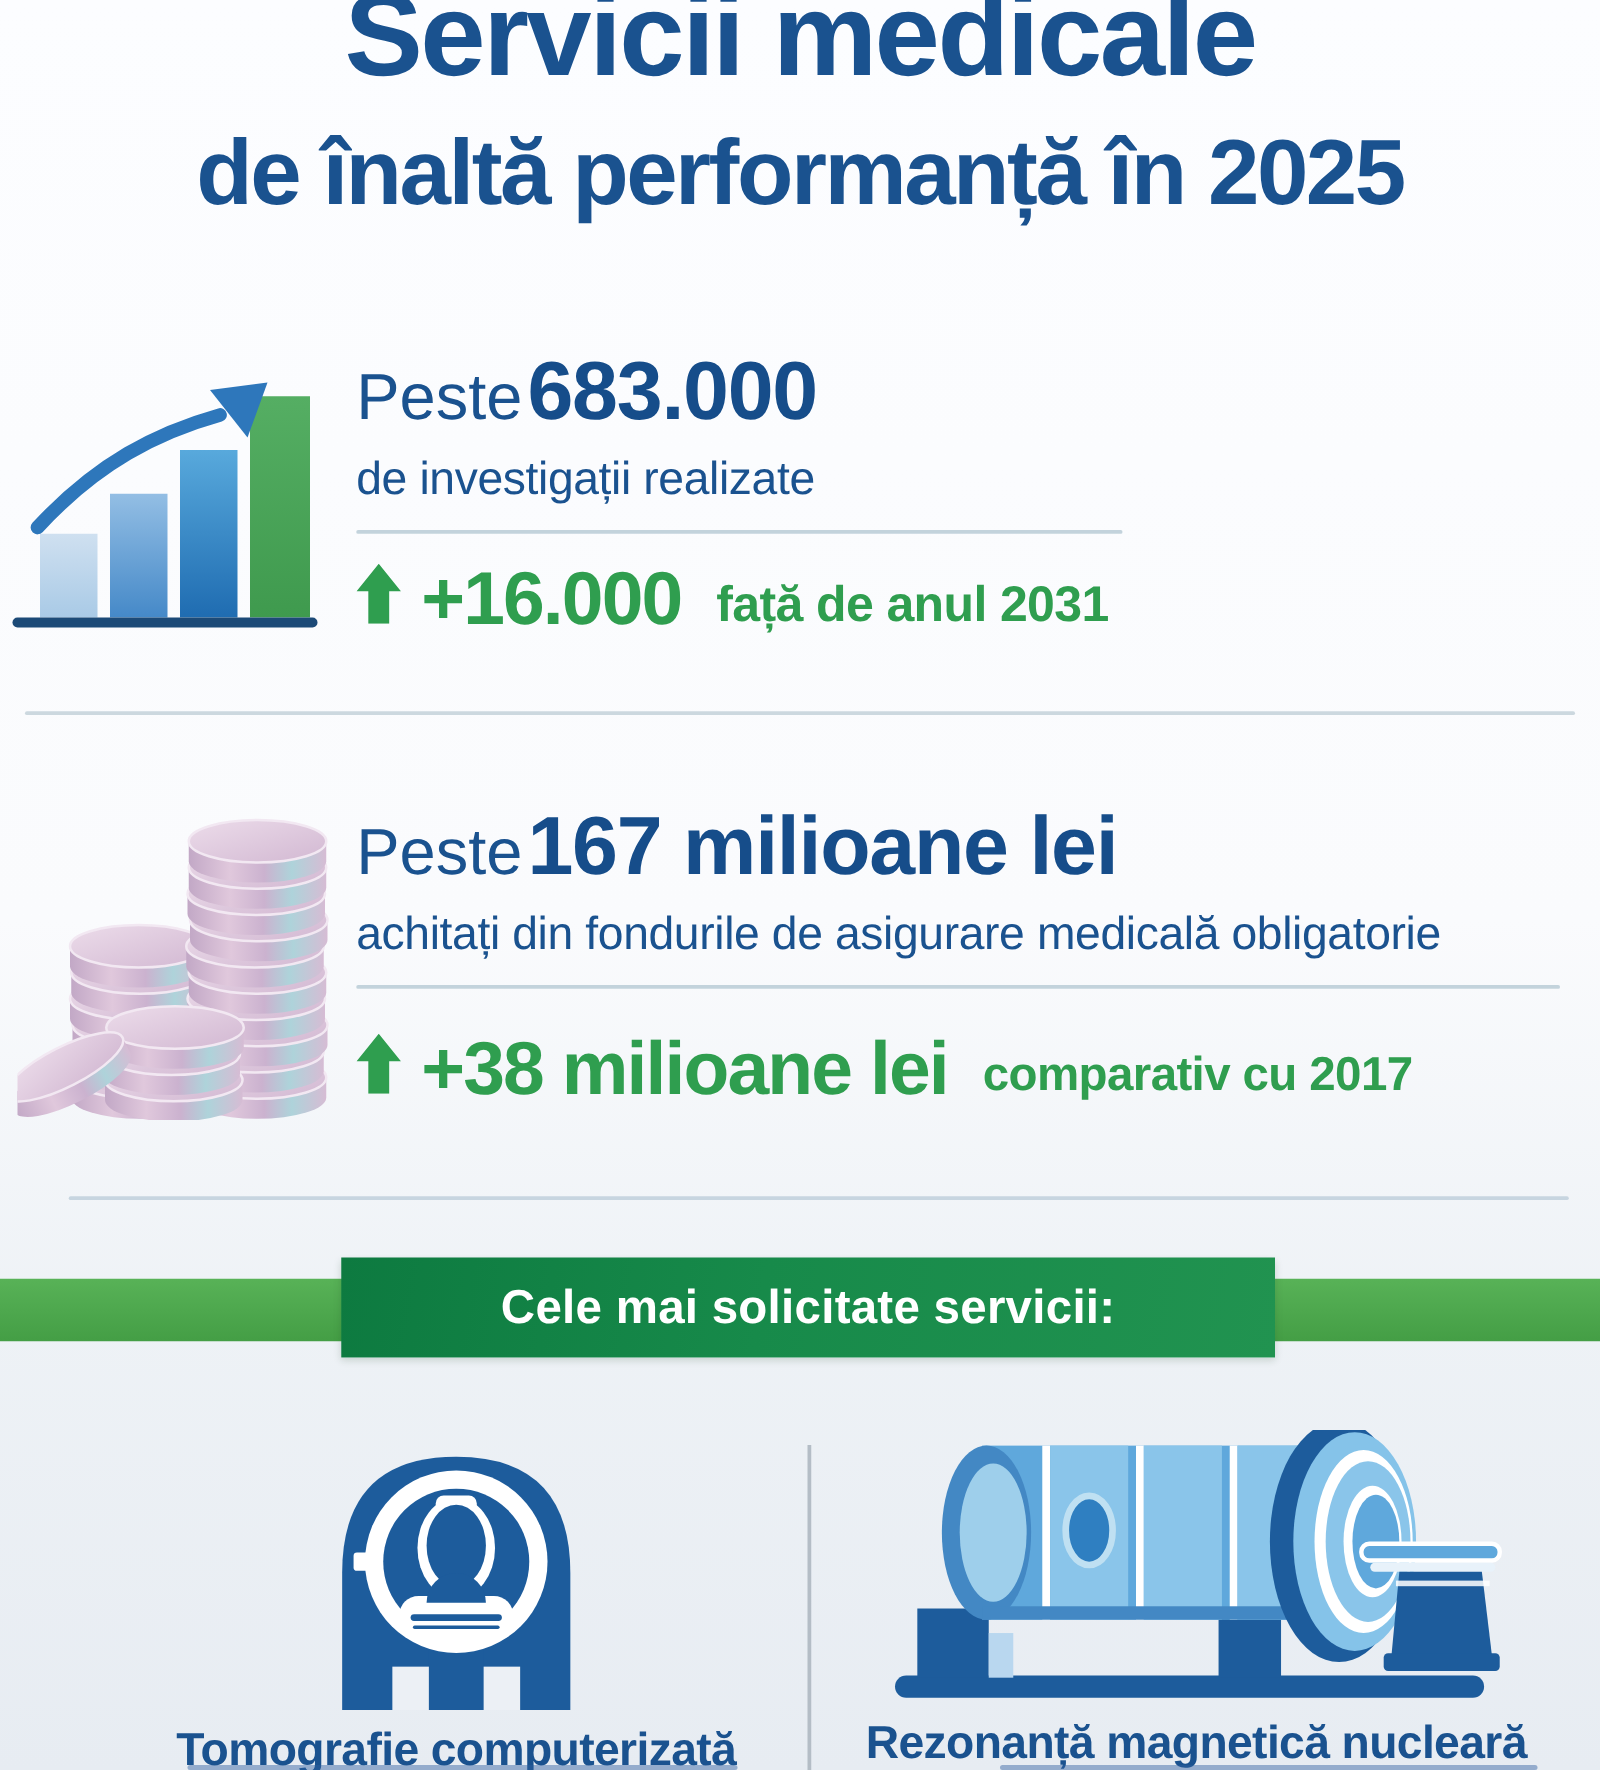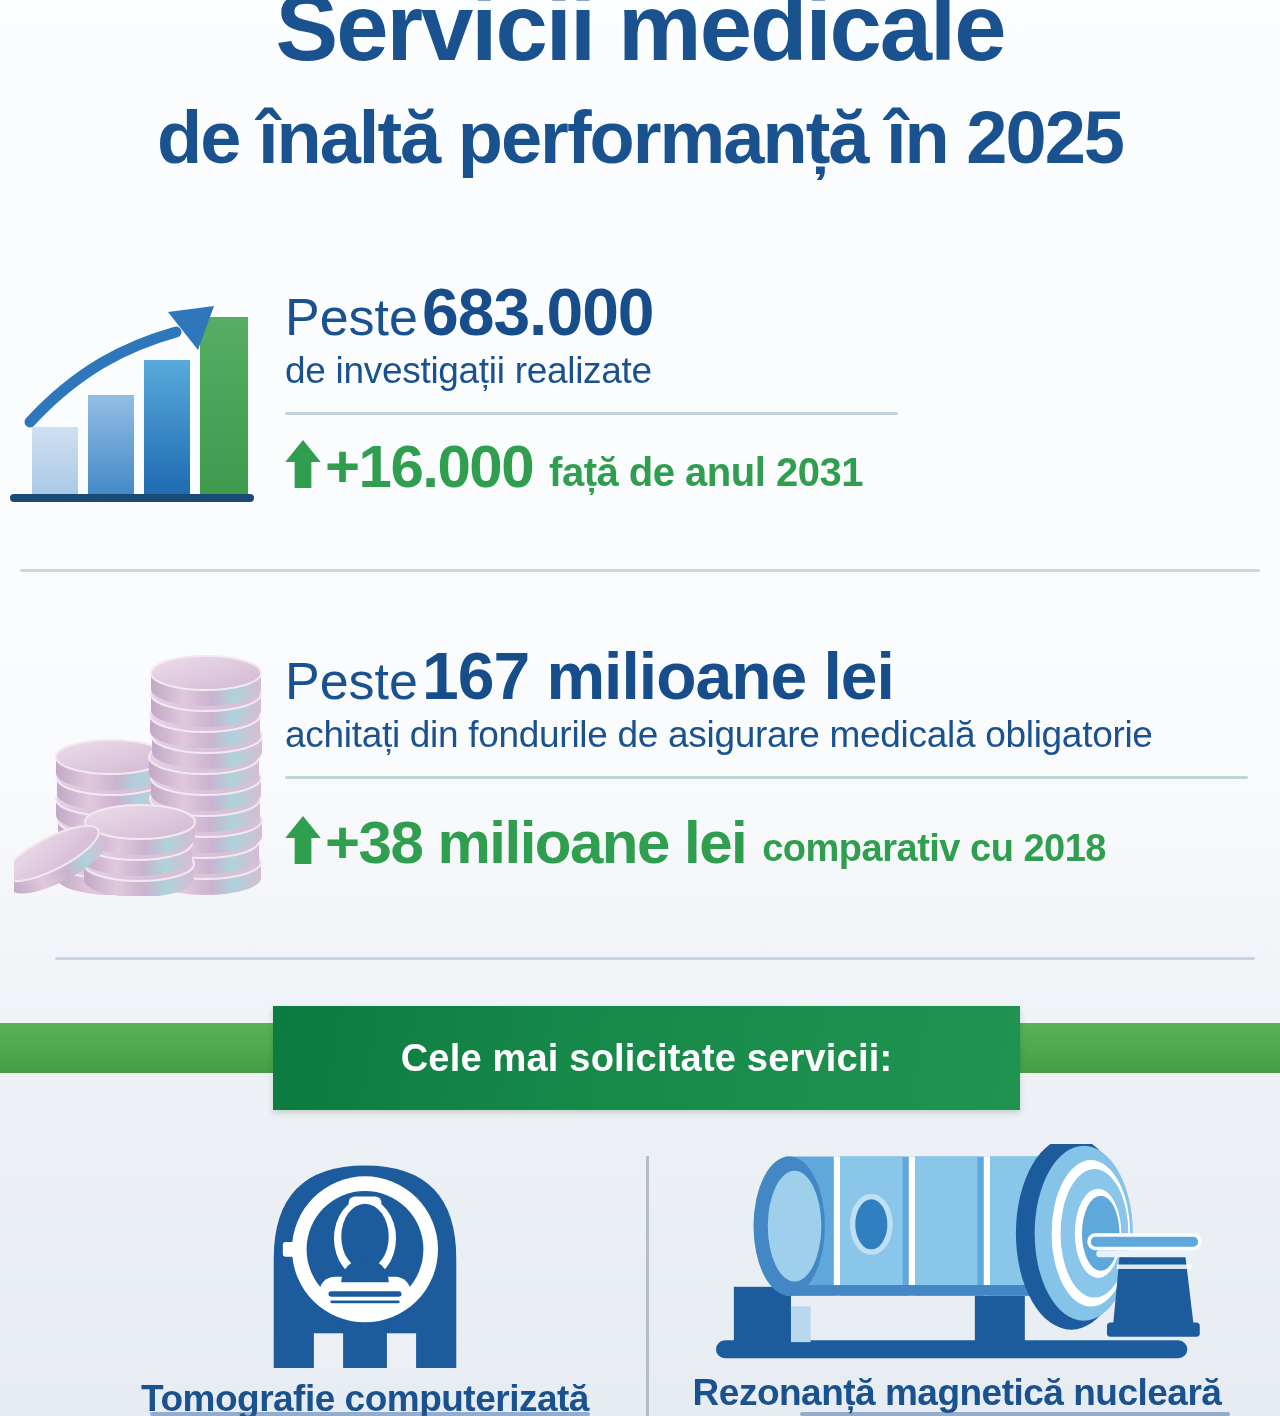--- a/index.html
+++ b/index.html
@@ -12,40 +12,40 @@
   .title{position:absolute;top:-20px;left:0;width:100%;text-align:center;color:#1a528f;}
   .title-l1{font-size:94px;font-weight:700;letter-spacing:-2px;line-height:1.02;}
   .title-l2{font-size:74px;font-weight:700;letter-spacing:-2px;line-height:1.1;margin-top:21px;}
   
   .stat{position:absolute;left:285px;width:985px;}
   #stat1{top:274px;}
   #stat2{top:638px;}
   .headline{display:flex;align-items:baseline;gap:4px;}
   .prefix{font-size:52px;font-weight:500;color:#1a528f;}
   .value{font-size:66px;font-weight:700;letter-spacing:-1px;color:#164d8a;text-align:right;}
-  .desc{font-size:37px;font-weight:500;color:#1a528f;letter-spacing:-0.3px;}
+  .desc{font-size:37px;font-weight:500;color:#1a528f;margin-top:12px;letter-spacing:-0.3px;}
   .rule{height:3px;background:#c3d3dc;margin-top:20px;border-radius:2px;}
   #stat1 .rule{width:613px;}
   #stat2 .rule{width:963px;}
-  .delta{display:flex;align-items:flex-end;gap:4px;margin-top:22px;color:#2f9e4f;}
+  .delta{display:flex;align-items:flex-end;gap:16px;margin-top:22px;color:#2f9e4f;}
   #stat2 .delta{margin-top:34px;}
   .delta .arrow{flex:0 0 auto;margin-bottom:5px;}
   .delta-value{font-size:60px;font-weight:700;letter-spacing:-1.5px;line-height:1;}
   .delta-suffix{font-size:40px;font-weight:700;line-height:1.05;margin-left:12px;letter-spacing:-0.5px;padding-bottom:4px;}
   #stat2 .delta-suffix{font-size:38px;}
   .icon-growth{position:absolute;left:8px;top:298px;}
   .icon-coins{position:absolute;left:14px;top:640px;}
   
   .hr{position:absolute;height:3px;border-radius:2px;}
   #hr1{left:20px;width:1240px;top:569px;background:#ccd8df;}
   #hr2{left:55px;width:1200px;top:957px;background:#c7d5e0;}
   
   .ribbon{position:absolute;left:0;top:1023px;width:1280px;height:50px;
     background:linear-gradient(180deg,#58b257 0%,#449e45 100%);}
-  .banner{position:absolute;left:273px;top:1006px;width:747px;height:104px;
+  .banner{position:absolute;left:273px;top:1006px;width:747px;height:80px;
     background:linear-gradient(100deg,#0d7a40 0%,#178a4a 45%,#219350 100%);
     display:flex;align-items:center;justify-content:center;
     box-shadow:0 3px 6px rgba(20,60,30,.18);}
   .banner-label{color:#ffffff;font-size:38px;font-weight:700;letter-spacing:.2px;}
   
   .vdiv{position:absolute;left:646px;top:1156px;width:3px;height:260px;background:#b4bdc6;}
   .service{position:absolute;display:flex;flex-direction:column;align-items:center;}
   #service-ct{left:80px;width:570px;top:1138px;}
   #service-mri{left:672px;width:570px;top:1144px;}
   .service-label{font-size:37px;font-weight:700;color:#1a528f;letter-spacing:-0.5px;margin-top:6px;white-space:nowrap;}
@@ -172,21 +172,21 @@
     </div>
     <div class="desc">achitați din fondurile de asigurare medicală obligatorie</div>
     <div class="rule"></div>
     <div class="delta">
       <span class="arrow">
         <svg width="36" height="48" viewBox="0 0 34 46">
             <polygon points="17,0 34,21 25,21 25,46 9,46 9,21 0,21" fill="#2f9e4f"></polygon>
           </svg>
       </span>
       <span class="delta-value">+38 milioane lei</span>
-      <span class="delta-suffix">comparativ cu 2018</span>
+      <span class="delta-suffix">comparativ cu 2017</span>
     </div>
   </section>
 
   <div class="hr" id="hr2"></div>
 
   <div class="ribbon"></div>
   <div class="banner">
     <span class="banner-label">Cele mai solicitate servicii:</span>
   </div>
 

